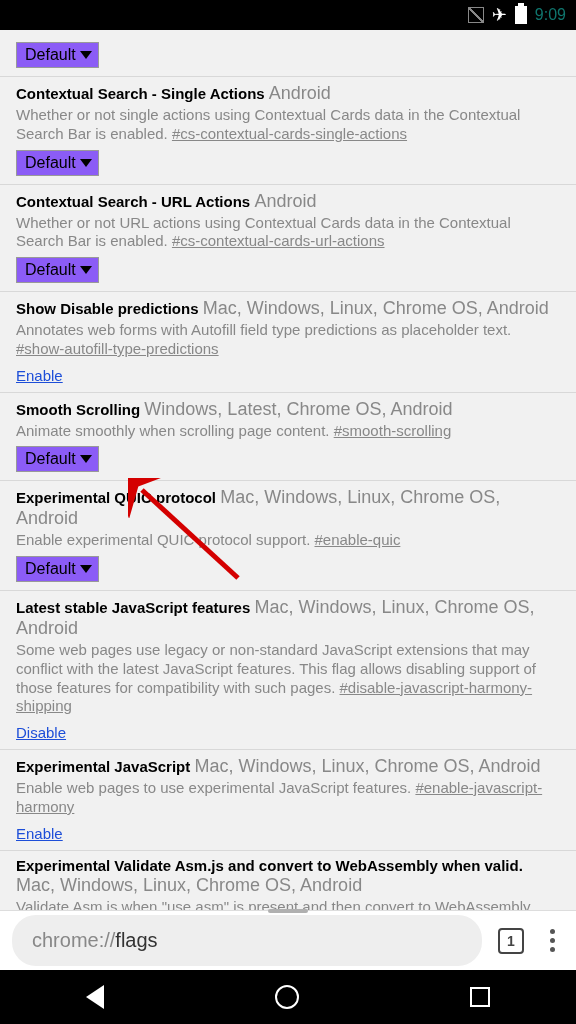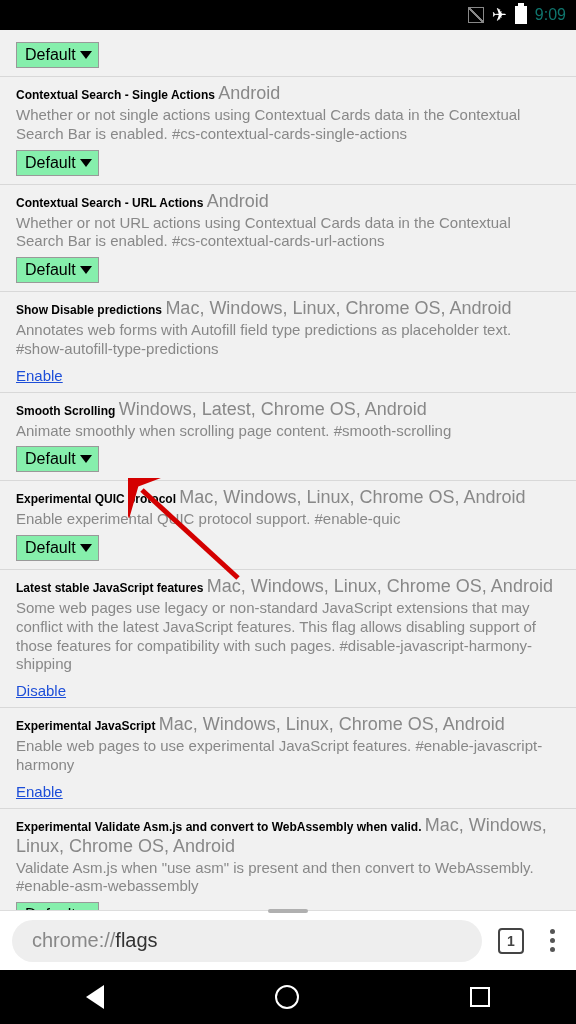--- a/index.html
+++ b/index.html
@@ -42,36 +42,36 @@
   background:#f1f1f1;
   height: 880px;
   overflow: hidden;
   padding-top: 4px;
 }
 .flag-item {
   padding: 6px 16px 8px 16px;
   border-bottom: 1px solid #d8d8d8;
 }
 .flag-title {
-  color:#000; font-weight:bold; font-size:12px;
+  color:#000; font-weight:bold; font-size:15px;
 }
 .flag-platforms {
   color:#888; font-size:18px;
 }
 .flag-desc {
   color:#888; font-size:15px; line-height:1.25; margin-top:2px;
 }
 .flag-anchor {
-  color:#888; 
+  color:#888; text-decoration: underline;
 }
 .flag-select {
   margin-top:6px;
   display:inline-flex;
   align-items:center;
-  background:#86efac;
+  background:#8b5cf6;
   border:1px solid #999;
   padding: 3px 6px 3px 8px;
   font-size:16px;
   font-family: inherit;
   gap: 4px;
 }
 .flag-select .arrow {
   width:0;height:0;border-left:6px solid transparent;border-right:6px solid transparent;border-top:8px solid #000;
 }
 .flag-link {
@@ -93,21 +93,21 @@
 .url-bar::before {
   content:"";
   position:absolute;
   top:-2px; left:50%; transform:translateX(-50%);
   width:40px; height:4px; background:#b0b0b0; border-radius:2px;
 }
 .url-input {
   flex:1;
   background:#eeeeee;
   border-radius: 24px;
-  height:42px;
+  height:51px;
   display:flex;
   align-items:center;
   padding: 0 20px;
   font-size:20px;
 }
 .url-dim { color:#888; }
 .url-dark { color:#333;text-align:center; }
 .tab-count {
   width:26px; height:26px; border:2px solid #444; border-radius:4px;
   display:flex; align-items:center; justify-content:center;

